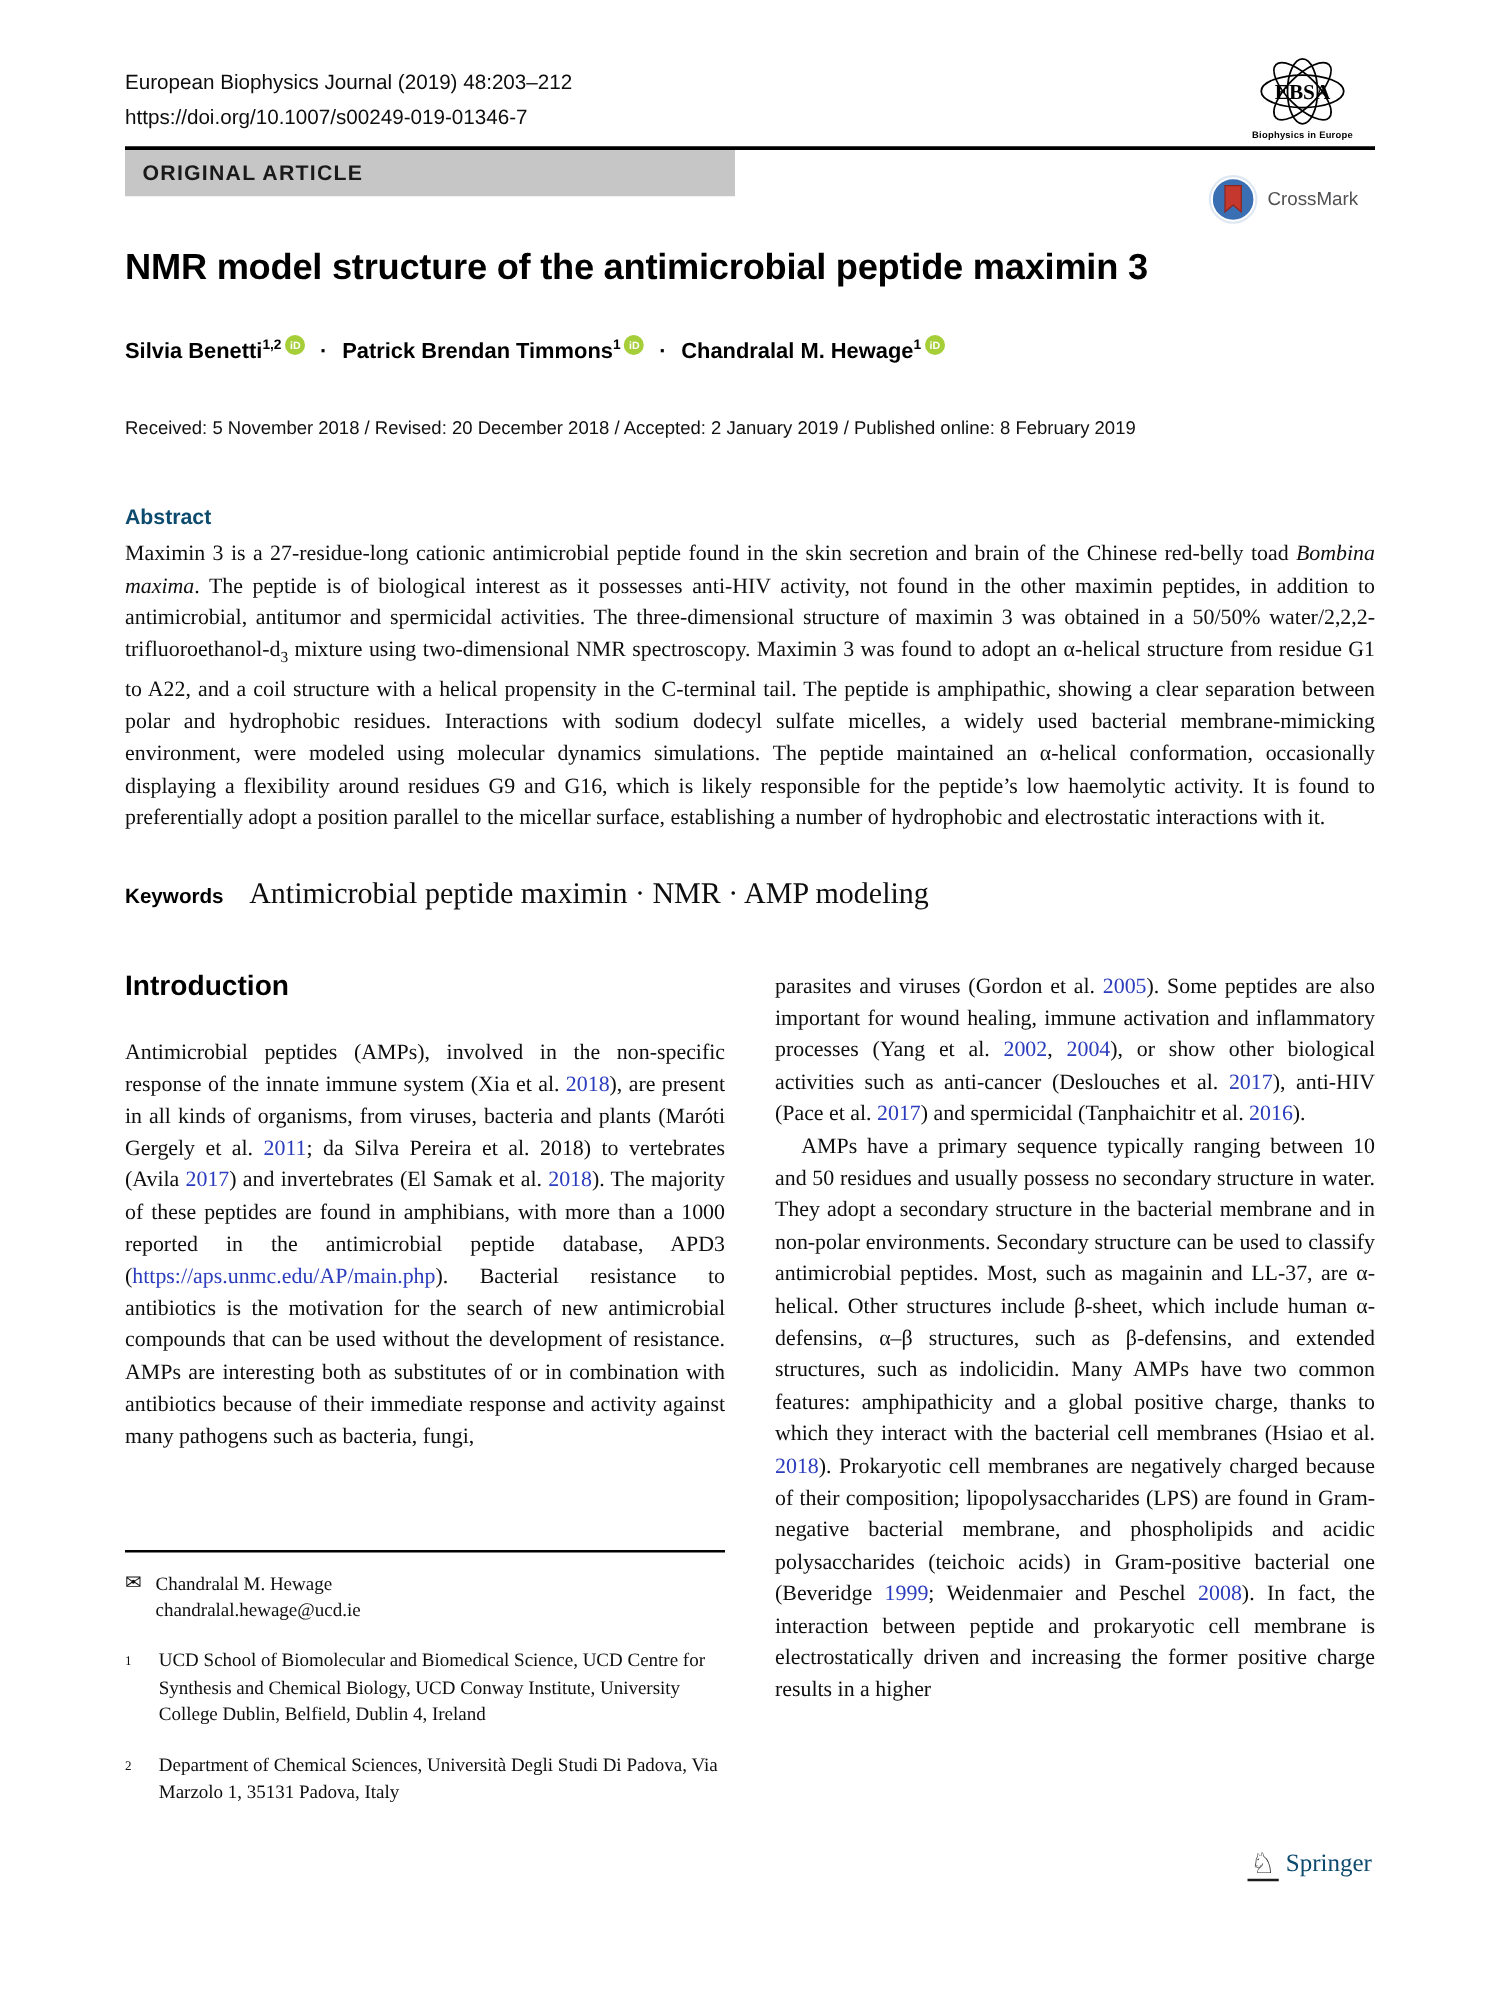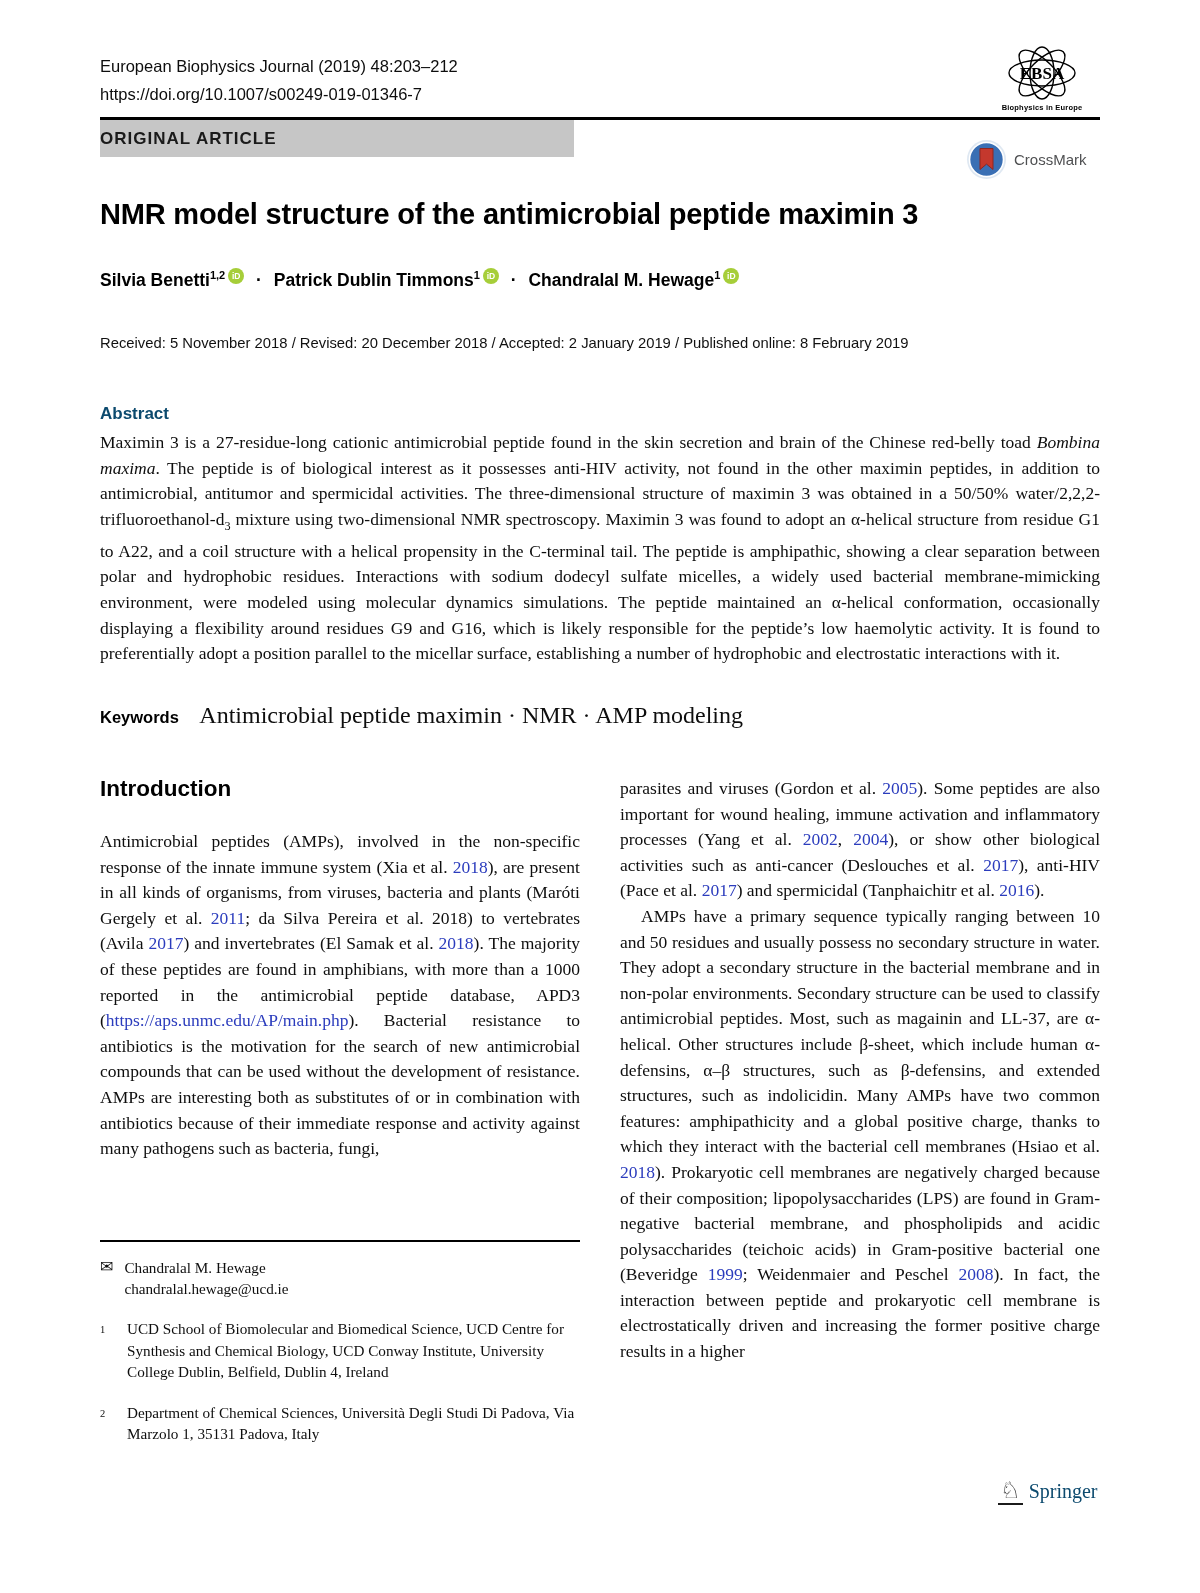--- a/index.html
+++ b/index.html
@@ -12,21 +12,21 @@
 
   
   .ebsa{position:absolute;left:1000px;top:44px;width:84px;text-align:center;}
   .ebsa svg{display:block;}
   .ebsa-tagline{font-family:Liberation Sans, sans-serif;font-weight:bold;font-size:7.5px;
                 letter-spacing:.2px;margin-top:1px;color:#000;}
 
   .top-rule{position:absolute;left:100px;top:117px;width:1000px;height:3px;background:#000;}
 
   .banner{position:absolute;left:100px;top:120px;width:474px;height:37px;background:#c6c6c6;
-          font-size:17px;font-weight:700;letter-spacing:1px;line-height:37px;color:#1a1a1a;}
+          font-size:17px;font-weight:700;letter-spacing:1px;line-height:37px;padding-left:14px;color:#1a1a1a;}
 
   
   .crossmark{position:absolute;left:966px;top:139px;display:flex;align-items:center;gap:7px;cursor:pointer;}
   .crossmark-label{font-size:15px;color:#4f5052;}
 
   h1.title{position:absolute;left:100px;top:198px;width:980px;margin:0;
            font-size:29px;font-weight:700;letter-spacing:-.2px;color:#000;}
 
   .authors{position:absolute;left:100px;top:268px;font-size:17.5px;font-weight:700;color:#000;}
   .authors sup{font-size:11px;font-weight:700;}
@@ -105,21 +105,21 @@
       <path d="M14 9.5 h13 v21 l-6.5 -5.4 l-6.5 5.4 z" fill="#c4382d" stroke="#8f2620" stroke-width="1"></path>
     </svg>
     <span class="crossmark-label">CrossMark</span>
   </div>
 
   <h1 class="title">NMR model structure of the antimicrobial peptide maximin 3</h1>
 
   <div class="authors">
     <span><span>Silvia Benetti</span><sup>1,2</sup></span><span class="orcid"><span>iD</span></span>
     <span class="dot">·</span>
-    <span><span>Patrick Dublin Timmons</span><sup>1</sup></span><span class="orcid"><span>iD</span></span>
+    <span><span>Patrick Brendan Timmons</span><sup>1</sup></span><span class="orcid"><span>iD</span></span>
     <span class="dot">·</span>
     <span><span>Chandralal M. Hewage</span><sup>1</sup></span><span class="orcid"><span>iD</span></span>
   </div>
 
   <div class="dates">
     <div>Received: 5 November 2018 / Revised: 20 December 2018 / Accepted: 2 January 2019 / Published online: 8 February 2019</div>
   </div>
 
   <h2 class="abstract-h">Abstract</h2>
   <p class="para abstract-p"><span class="seg-plain">Maximin 3 is a 27-residue-long cationic antimicrobial peptide found in the skin secretion and brain of the Chinese red-belly toad </span><span class="seg-italic">Bombina maxima</span><span class="seg-plain">. The peptide is of biological interest as it possesses anti-HIV activity, not found in the other maximin peptides, in addition to antimicrobial, antitumor and spermicidal activities. The three-dimensional structure of maximin 3 was obtained in a 50/50% water/2,2,2-trifluoroethanol-d</span><sub class="seg-sub">3</sub><span class="seg-plain"> mixture using two-dimensional NMR spectroscopy. Maximin 3 was found to adopt an α-helical structure from residue G1 to A22, and a coil structure with a helical propensity in the C-terminal tail. The peptide is amphipathic, showing a clear separation between polar and hydrophobic residues. Interactions with sodium dodecyl sulfate micelles, a widely used bacterial membrane-mimicking environment, were modeled using molecular dynamics simulations. The peptide maintained an α-helical conformation, occasionally displaying a flexibility around residues G9 and G16, which is likely responsible for the peptide’s low haemolytic activity. It is found to preferentially adopt a position parallel to the micellar surface, establishing a number of hydrophobic and electrostatic interactions with it.</span></p>

